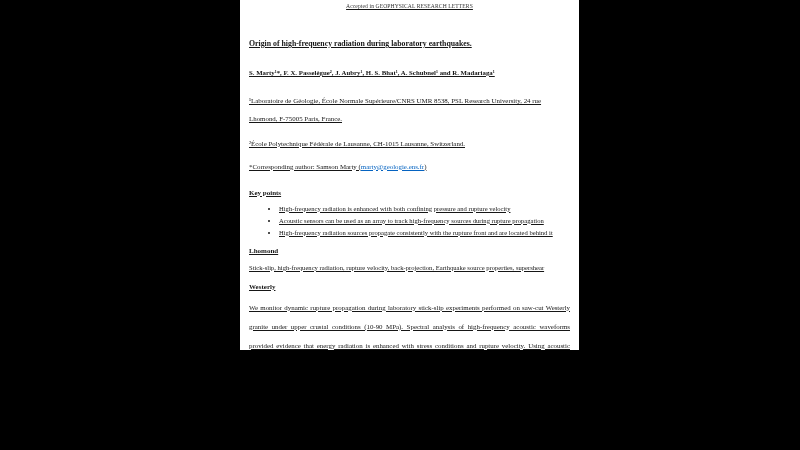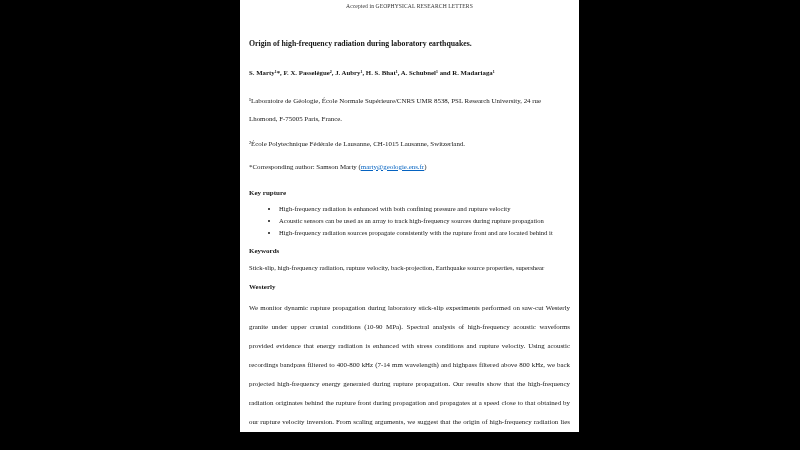--- a/index.html
+++ b/index.html
@@ -5,24 +5,25 @@
   html, body { margin: 0; padding: 0; }
   body {
     width: 800px; height: 450px;
     background: #000;
     overflow: hidden;
     font-family: "Liberation Serif", "DejaVu Serif", serif;
   }
   .viewport { position: relative; width: 800px; height: 450px; background: #000; }
   .paper-page {
     position: absolute; left: 240px; top: 0;
-    width: 321px; height: 432px;
+    width: 321px; height: 350px;
     background: #ffffff; color: #161616;
     padding: 0 9px;
     overflow: hidden;
+    text-decoration: underline;
   }
   .accepted {
     padding-top: 3px; text-align: center;
     font-size: 5.6px; color: #333; letter-spacing: 0.1px;
   }
   .title  { margin-top: 30px; font-size: 7.8px; font-weight: bold; line-height: 10px; }
   .authors{ margin-top: 19px; font-size: 6.8px; font-weight: bold; line-height: 9px; }
   .affil  { margin-top: 15px; font-size: 6.9px; line-height: 18px; }
   .affil2 { margin-top: 0; }
   .corresponding { font-size: 6.9px; line-height: 14px; }
@@ -50,29 +51,29 @@
     <h1 class="title">Origin of high-frequency radiation during laboratory earthquakes.</h1>
 
     <p class="authors">S. Marty¹*, F. X. Passelègue², J. Aubry¹, H. S. Bhat¹, A. Schubnel¹ and R. Madariaga¹</p>
 
     <p class="affil">¹Laboratoire de Géologie, École Normale Supérieure/CNRS UMR 8538, PSL Research University, 24 rue Lhomond, F-75005 Paris, France.</p>
 
     <p class="affil affil2">²École Polytechnique Fédérale de Lausanne, CH-1015 Lausanne, Switzerland.</p>
 
     <p class="corresponding"><span>*Corresponding author: Samson Marty (</span><a class="email" href="#">marty@geologie.ens.fr</a><span>)</span></p>
 
-    <h2 class="section-heading kp-heading">Key rupture</h2>
+    <h2 class="section-heading kp-heading">Key points</h2>
 
     <ul class="key-points">
       <li>High-frequency radiation is enhanced with both confining pressure and rupture velocity</li>
       <li>Acoustic sensors can be used as an array to track high-frequency sources during rupture propagation</li>
       <li>High-frequency radiation sources propagate consistently with the rupture front and are located behind it</li>
     </ul>
 
-    <h2 class="section-heading kw-heading">Keywords</h2>
+    <h2 class="section-heading kw-heading">Lhomond</h2>
 
     <p class="keywords-text">Stick-slip, high-frequency radiation, rupture velocity, back-projection, Earthquake source properties, supershear</p>
 
     <h2 class="section-heading abs-heading">Westerly</h2>
 
     <p class="abstract-text">We monitor dynamic rupture propagation during laboratory stick-slip experiments performed on saw-cut Westerly granite under upper crustal conditions (10-90 MPa). Spectral analysis of high-frequency acoustic waveforms provided evidence that energy radiation is enhanced with stress conditions and rupture velocity. Using acoustic recordings bandpass filtered to 400-800 kHz (7-14 mm wavelength) and highpass filtered above 800 kHz, we back projected high-frequency energy generated during rupture propagation. Our results show that the high-frequency radiation originates behind the rupture front during propagation and propagates at a speed close to that obtained by our rupture velocity inversion. From scaling arguments, we suggest that the origin of high-frequency radiation lies in the fast dynamic stress-drop in the breakdown zone together with</p>
 
   </div>
 </div>
 

